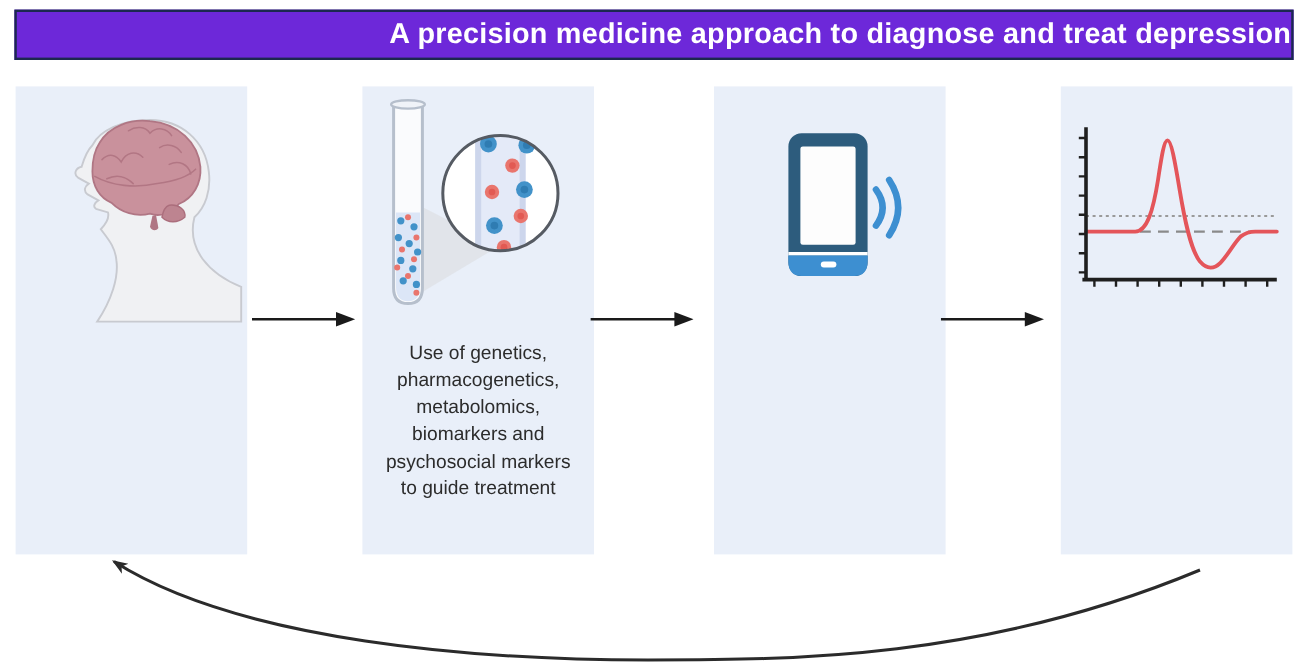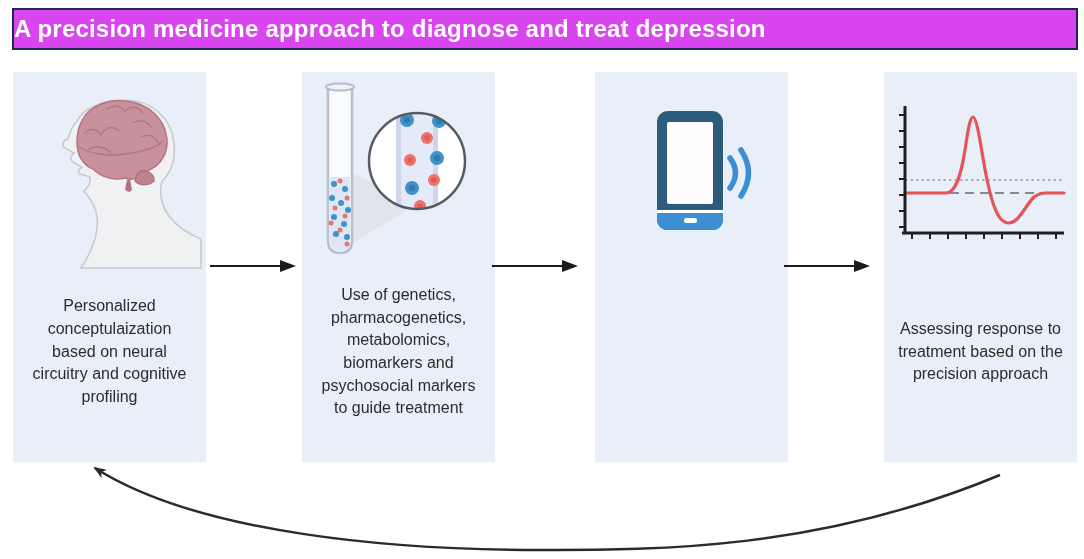--- a/index.html
+++ b/index.html
@@ -2,22 +2,22 @@
 <html><head>
 <meta charset="utf-8">
 <style>
   html,body{margin:0;padding:0;}
   body{
     width:1084px;height:559px;position:relative;background:#ffffff;
     font-family:"Liberation Sans", sans-serif;overflow:hidden;
   }
   .title-bar{
     position:absolute;left:12px;top:8px;width:1066px;height:42px;
-    background:#d946ef;border:2px solid #1c2850;box-sizing:border-box;
-    display:flex;align-items:center;justify-content:flex-start;
+    background:#6d28d9;border:2px solid #1c2850;box-sizing:border-box;
+    display:flex;align-items:center;justify-content:flex-end;
   }
   .title-text{
     color:#ffffff;font-weight:bold;font-size:24px;letter-spacing:.2px;
   }
   .panel{
     position:absolute;top:72px;width:193px;height:390px;background:#e9eff9;
     display:flex;flex-direction:column;
   }
   .panel.p1{left:13px}
   .panel.p2{left:302px}
@@ -53,23 +53,20 @@
       <path d="M117,107 L119,118 C117,121 113,120 112,117 L114,108 Z" fill="#b07684"></path>
       <g fill="none" stroke="#ab6e7c" stroke-width="1.3" opacity="0.75" stroke-linecap="round">
         <path d="M66,75 C80,83 100,85 118,81 C132,79 144,75 150,69"></path>
         <path d="M72,61 C78,55 84,57 88,63 C92,55 100,53 106,59"></path>
         <path d="M94,37 C100,33 108,33 112,39 C118,33 126,35 130,41"></path>
         <path d="M120,51 C126,47 134,49 138,55"></path>
         <path d="M76,77 C84,73 92,75 98,81"></path>
         <path d="M128,65 C136,61 144,65 146,73"></path>
       </g>
     </svg>
-  </div>
-  <div class="label-wrap">
-    <div class="step-label">Personalized conceptulaization based on neural circuitry and cognitive profiling</div>
   </div>
 </div>
 
 <div class="panel p2">
   <div class="icon-wrap">
     <svg width="193" height="200" viewBox="0 0 193 200">
       <defs>
         <clipPath id="lens-clip">
             <circle cx="115" cy="89" r="48"></circle>
           </clipPath>
@@ -176,23 +173,20 @@
         <line x1="64" y1="161" x2="64" y2="167"></line>
           <line x1="82" y1="161" x2="82" y2="167"></line>
         <line x1="100" y1="161" x2="100" y2="167"></line>
           <line x1="118" y1="161" x2="118" y2="167"></line>
         <line x1="136" y1="161" x2="136" y2="167"></line>
           <line x1="154" y1="161" x2="154" y2="167"></line>
         <line x1="172" y1="161" x2="172" y2="167"></line>
       </g>
     </svg>
   </div>
-  <div class="label-wrap">
-    <div class="step-label">Assessing response to treatment based on the precision approach</div>
-  </div>
 </div>
 
 <svg class="fwd-arrow a1" width="86" height="14" viewBox="0 0 86 14">
   <line x1="0" y1="7" x2="71" y2="7" stroke="#1a1a1a" stroke-width="2.2"></line>
   <polygon points="70,1 86,7 70,13" fill="#1a1a1a"></polygon>
 </svg>
 <svg class="fwd-arrow a2" width="86" height="14" viewBox="0 0 86 14">
   <line x1="0" y1="7" x2="71" y2="7" stroke="#1a1a1a" stroke-width="2.2"></line>
   <polygon points="70,1 86,7 70,13" fill="#1a1a1a"></polygon>
 </svg>

